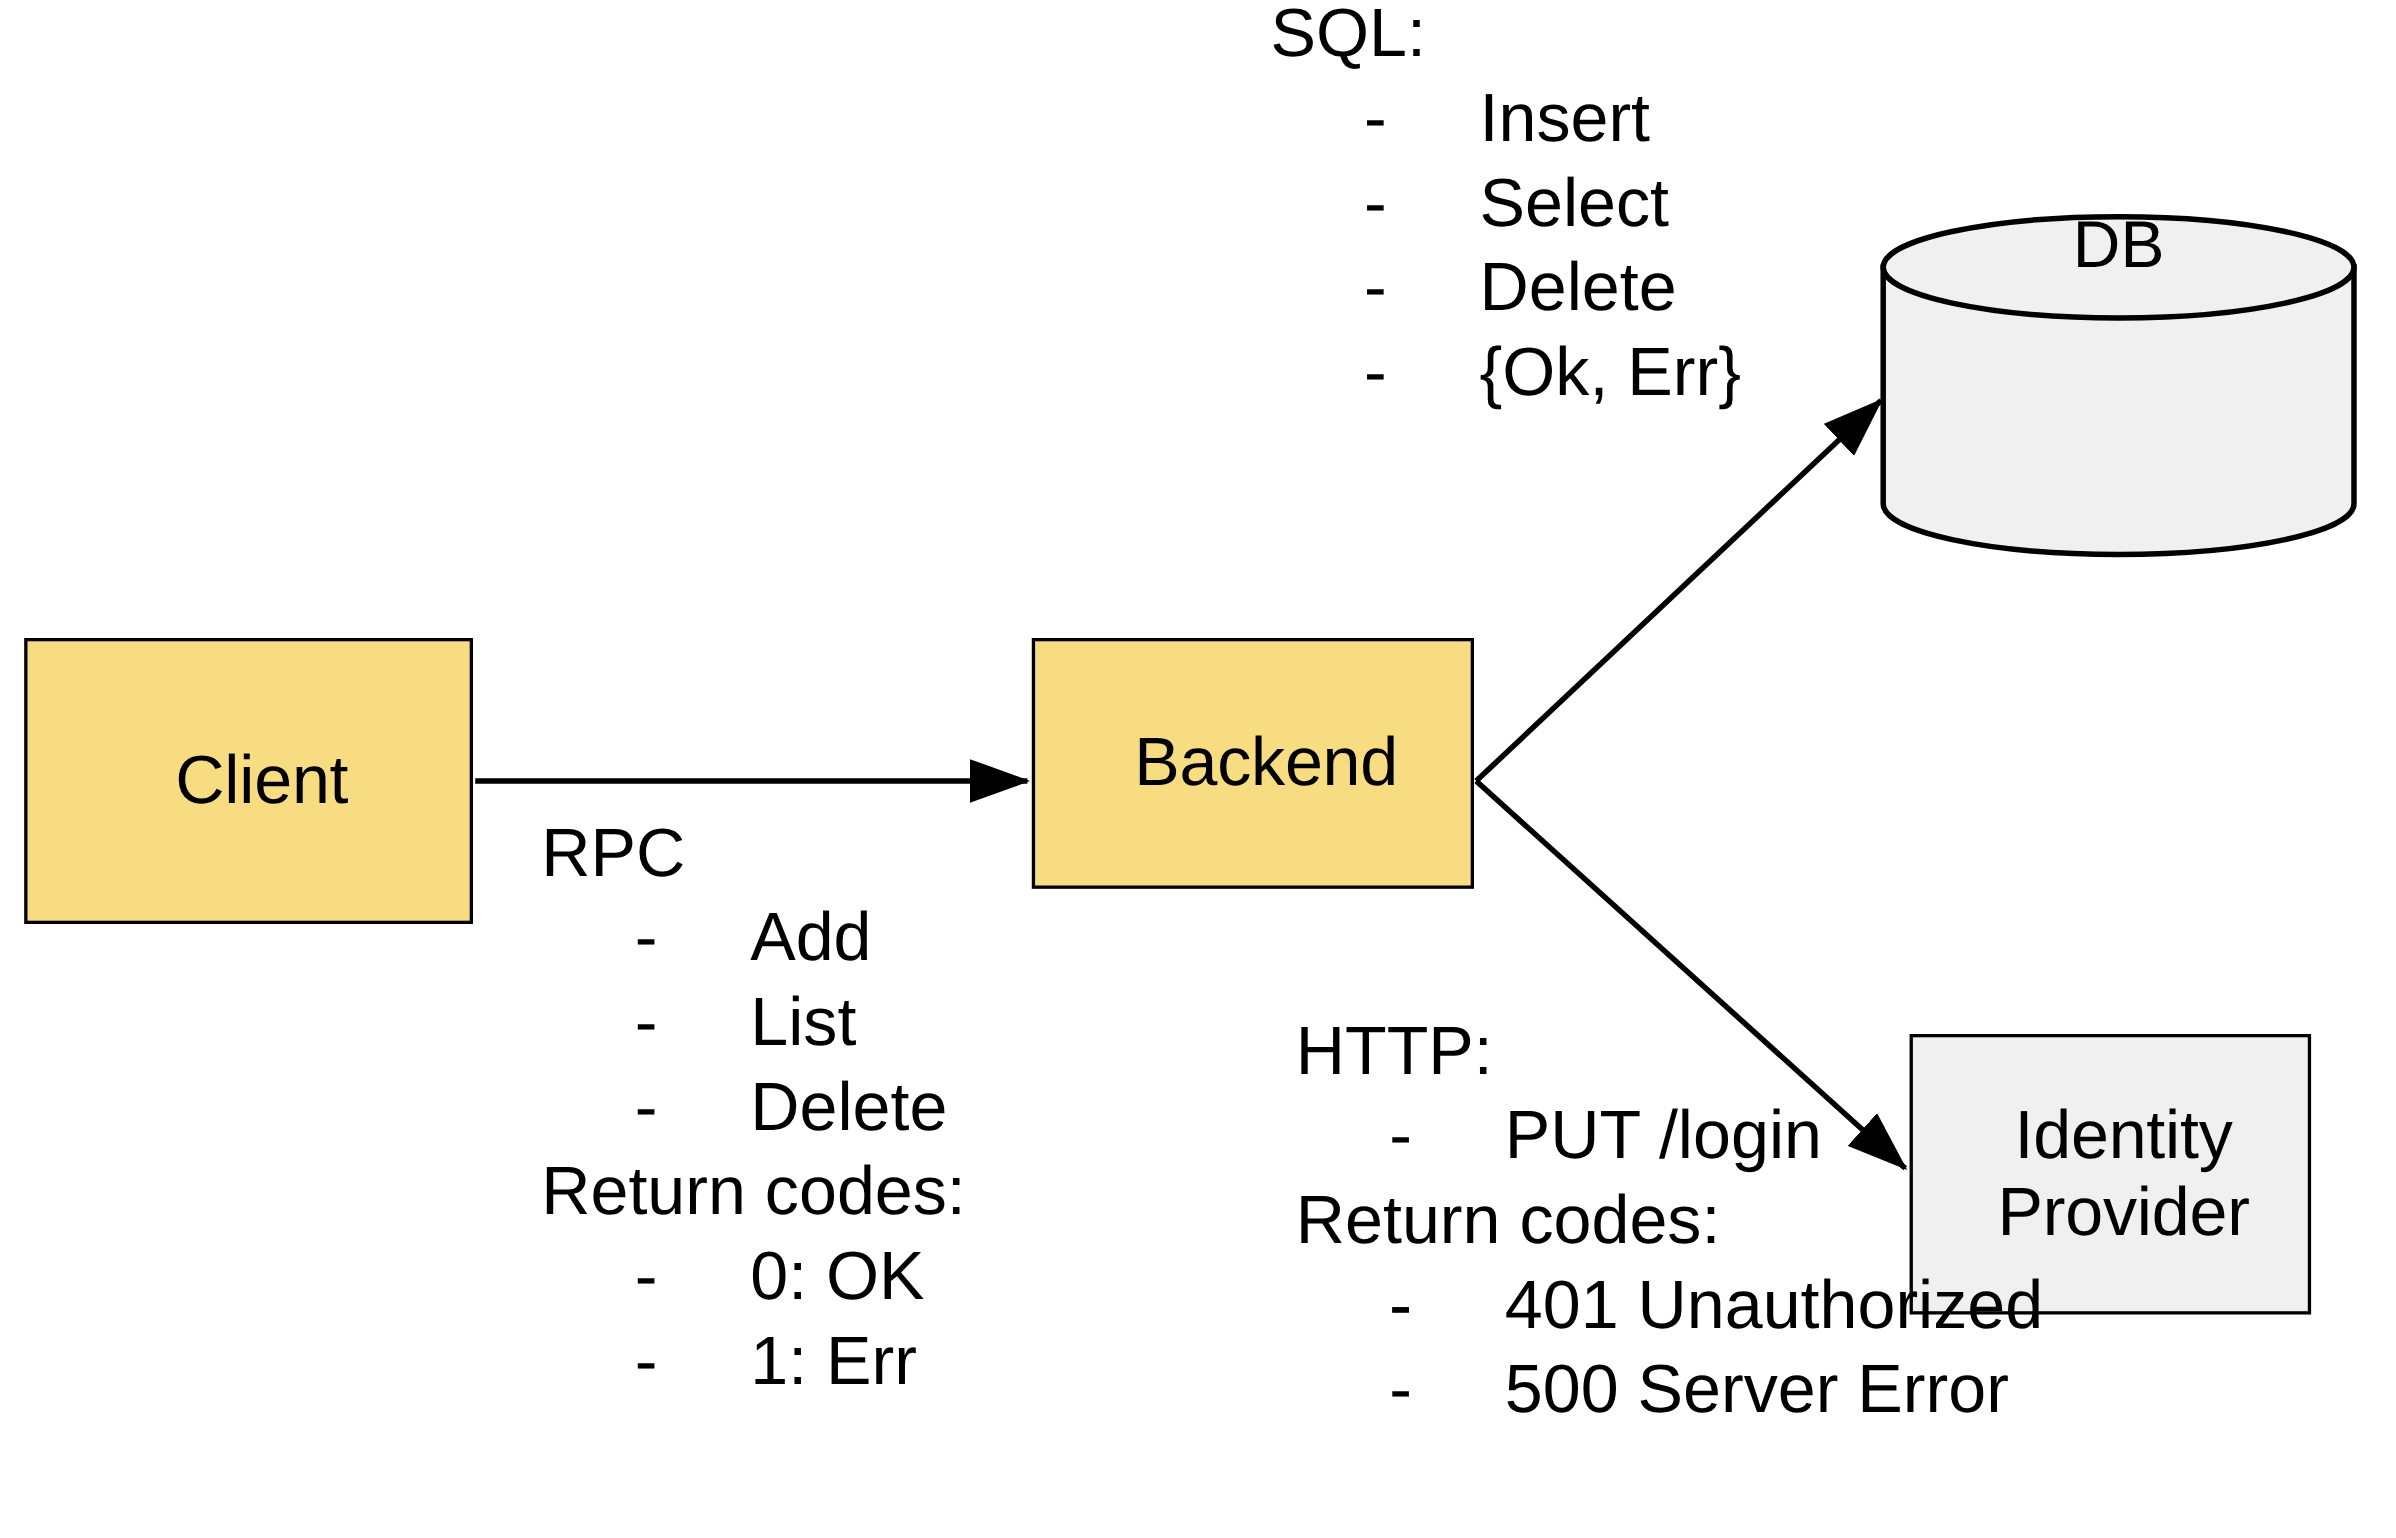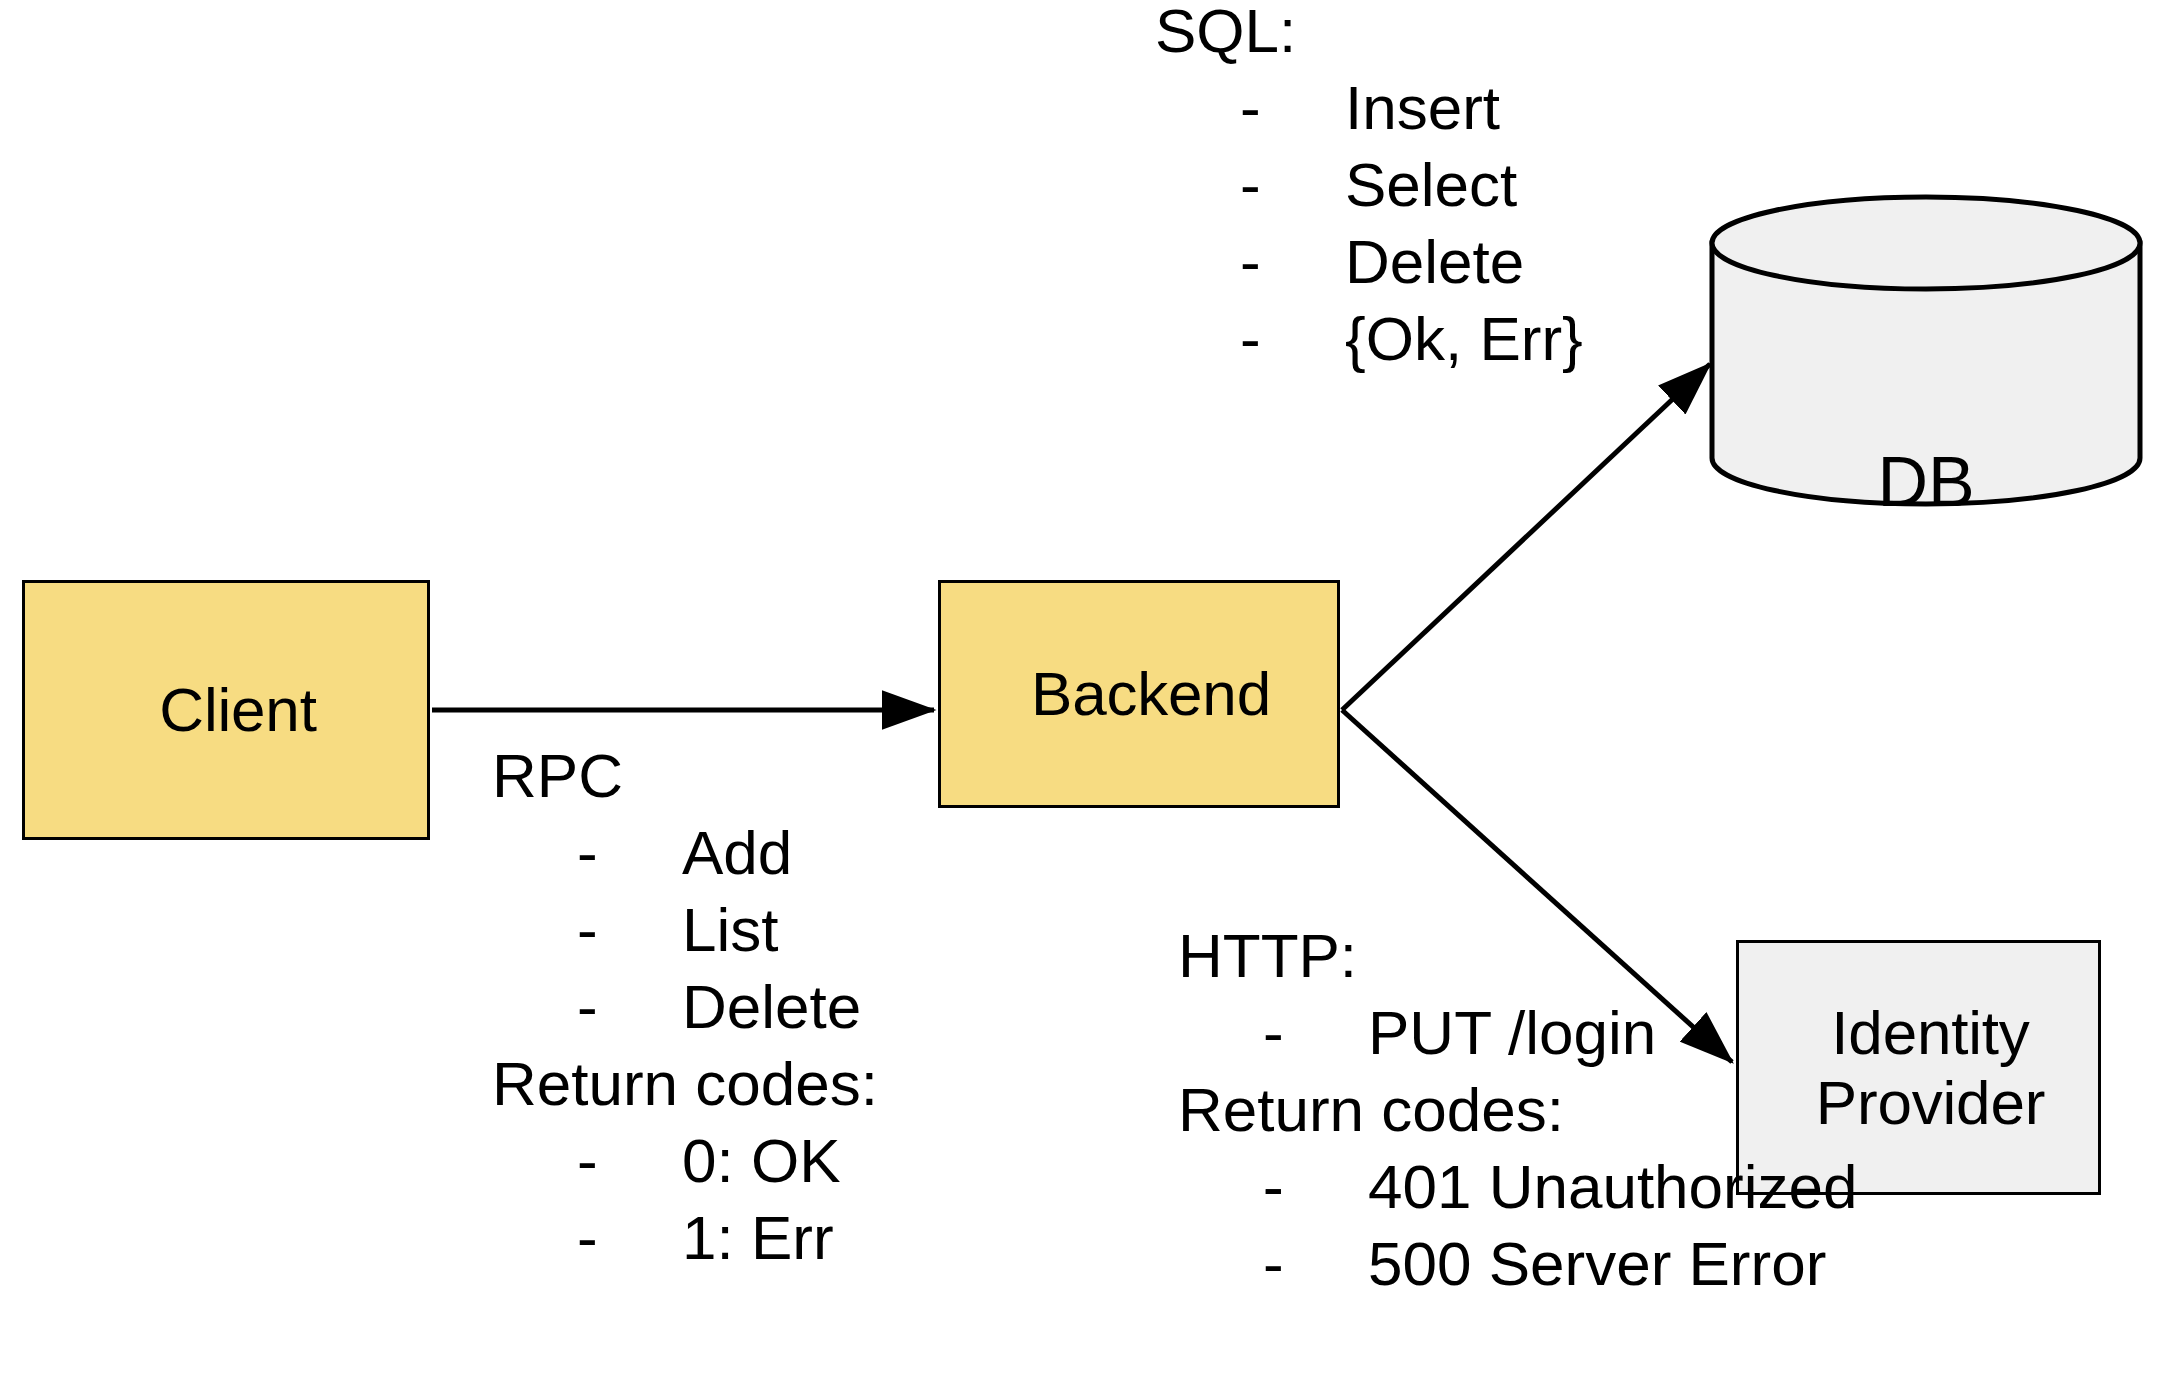--- a/index.html
+++ b/index.html
@@ -51,23 +51,23 @@
   #db-node {
     position: absolute;
     left: 1706px; top: 188px;
     width: 440px; height: 334px;
   }
   #db-label {
     position: absolute;
     left: 1706px; top: 188px;
     width: 440px; height: 334px;
     display: flex;
-    align-items: flex-end;
+    align-items: flex-start;
     justify-content: center;
-    font-size: 70px;
+    font-size: 60px;
     color: #000000;
     pointer-events: none;
   }
 
   
   #connectors {
     position: absolute;
     left: 0; top: 0;
     width: 2178px; height: 1398px;
     pointer-events: none;

